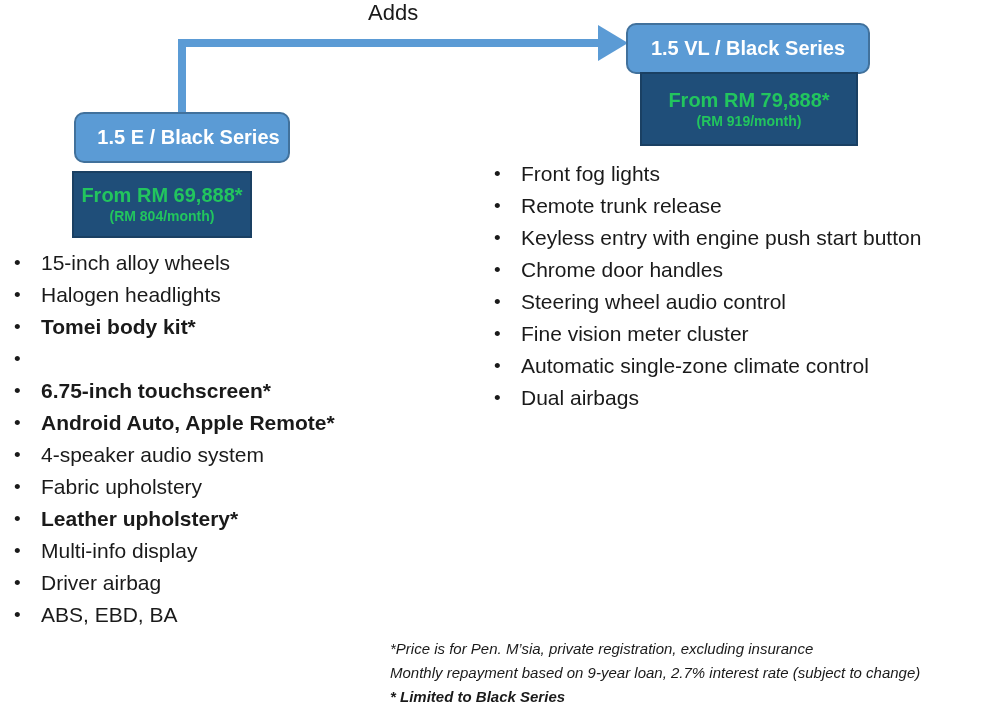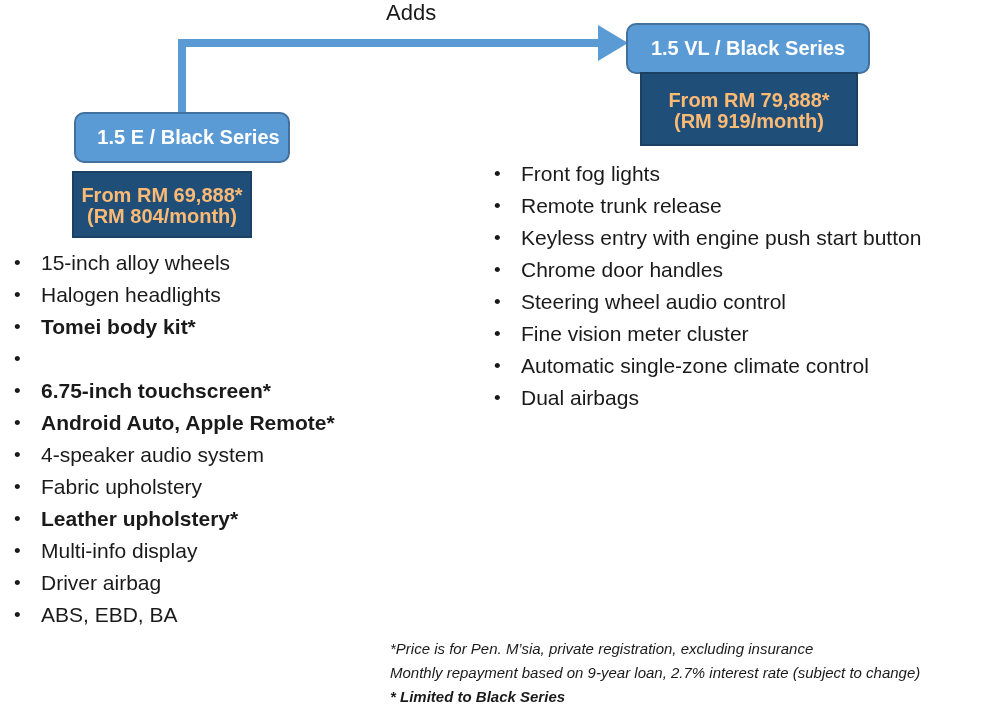--- a/index.html
+++ b/index.html
@@ -10,21 +10,21 @@
     --text-dark:#1a1a1a;
   }
   *{box-sizing:border-box;margin:0;padding:0;}
   html,body{background:#ffffff;}
   body{font-family:"Liberation Sans", sans-serif;}
   .canvas{
     position:relative;width:1000px;height:716px;background:#ffffff;overflow:hidden;
   }
   
   .adds-label{
-    position:absolute;left:386px;top:0px;font-size:22px;color:var(--text-dark);
+    position:absolute;left:368px;top:0px;font-size:22px;color:var(--text-dark);
   }
   .arrow-h{
     position:absolute;left:178px;top:39px;width:422px;height:8px;background:var(--accent-blue);
   }
   .arrow-v{
     position:absolute;left:178px;top:39px;width:8px;height:75px;background:var(--accent-blue);
   }
   .arrow-head{
     position:absolute;left:598px;top:25px;width:0;height:0;
     border-top:18px solid transparent;border-bottom:18px solid transparent;
@@ -35,26 +35,26 @@
     position:absolute;display:flex;align-items:center;justify-content:center;
     background:var(--accent-blue);border:2px solid var(--accent-blue-border);
     border-radius:10px;color:#ffffff;font-weight:bold;font-size:20px;text-align:center;
   }
   .trim-e{left:74px;top:112px;width:216px;height:51px;padding-left:13px;}
   .trim-vl{left:626px;top:23px;width:244px;height:51px;}
   
   .price-box{
     position:absolute;display:flex;flex-direction:column;align-items:center;justify-content:center;
     background:var(--navy);border:2px solid var(--navy-border);
-    color:#fdba74;font-weight:bold;text-align:center;
+    color:#22c55e;font-weight:bold;text-align:center;
   }
   .price-e{left:72px;top:171px;width:180px;height:67px;}
   .price-vl{left:640px;top:72px;width:218px;height:74px;}
   .price-main{font-size:20px;line-height:24px;}
-  .price-monthly{font-size:20px;line-height:19px;}
+  .price-monthly{font-size:14px;line-height:19px;}
   
   .feature-list{position:absolute;}
   .feature-list-e{left:14px;top:248px;width:400px;}
   .feature-list-vl{left:494px;top:159px;width:506px;}
   .feature-item{
     display:flex;align-items:flex-start;height:32px;
     font-size:21px;color:var(--text-dark);
   }
   .feature-item .bullet{
     width:27px;flex:0 0 27px;font-size:19px;line-height:30px;

